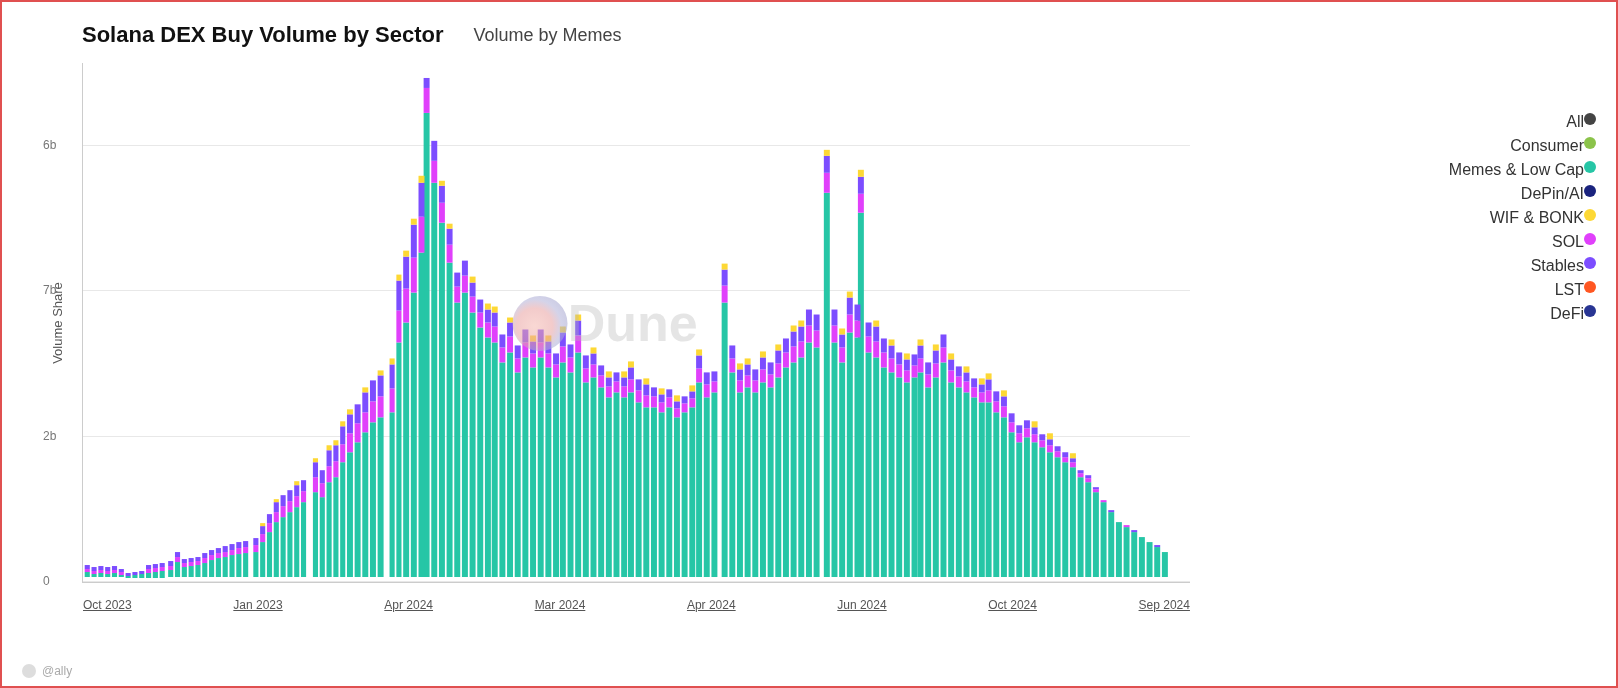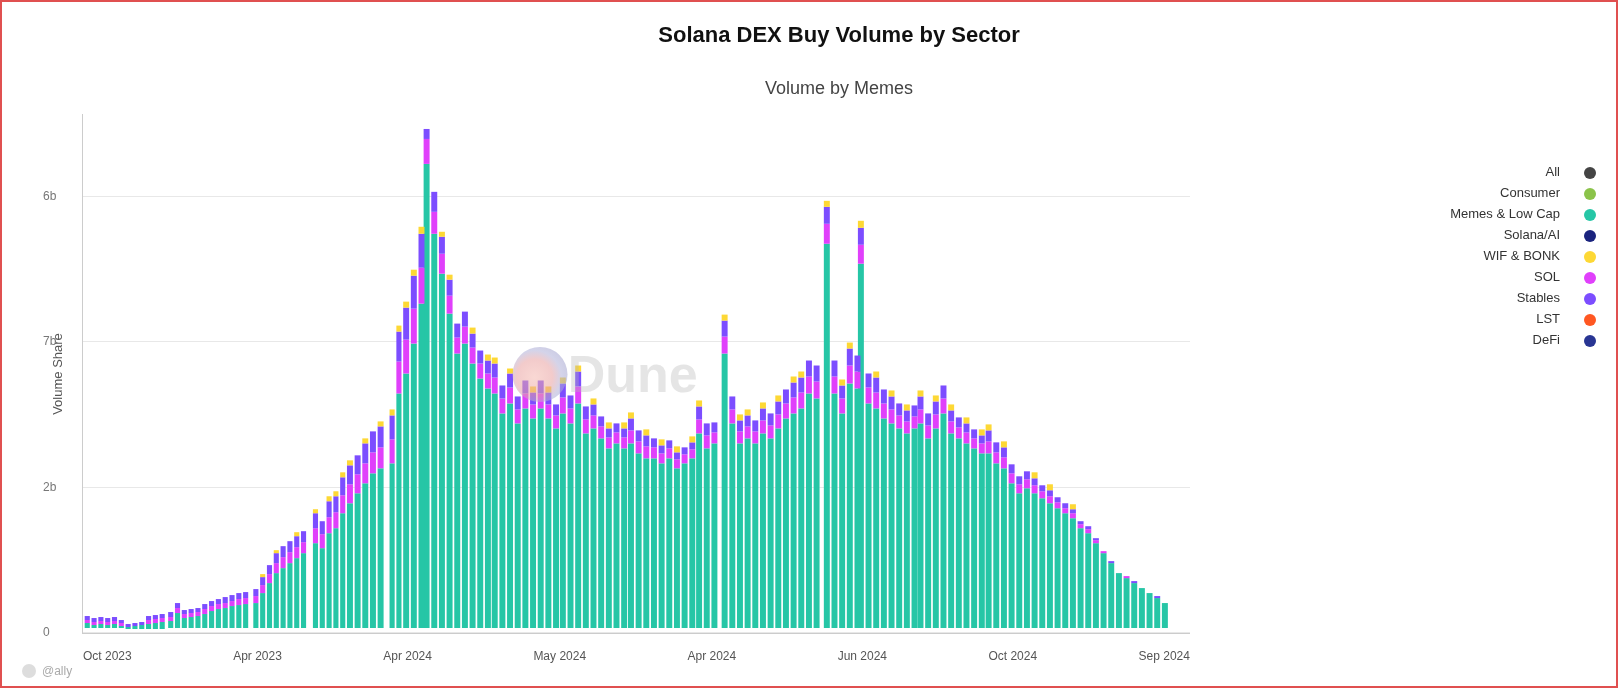--- a/index.html
+++ b/index.html
@@ -17,21 +17,20 @@
       background: #fff;
       border: 2px solid #e05050;
       position: relative;
       padding: 20px 20px 60px 80px;
     }
     .title-bar {
       display: flex;
       align-items: center;
       gap: 30px;
       margin-bottom: 15px;
-      flex-direction: column;
     }
     .main-title {
       font-size: 22px;
       font-weight: 700;
       color: #111;
     }
     .sub-title {
       font-size: 18px;
       font-weight: 400;
       color: #444;
@@ -71,36 +70,37 @@
     }
     .x-labels {
       position: absolute;
       bottom: -30px;
       left: 0;
       right: 0;
       display: flex;
       justify-content: space-between;
       font-size: 12px;
       color: #555;
+      text-decoration: underline;
     }
     .legend {
       position: absolute;
       right: 0;
       top: 50px;
       width: 185px;
       display: flex;
       flex-direction: column;
       gap: 6px;
     }
     .legend-item {
       display: flex;
-      align-items: flex-end;
+      align-items: flex-start;
       justify-content: flex-end;
-      gap: 24px;
-      font-size: 13px;
+      gap: 0;
+      font-size: 16px;
       color: #333;
     }
     .legend-dot {
       width: 12px;
       height: 12px;
       border-radius: 50%;
       flex-shrink: 0;
     }
     .watermark {
       position: absolute;
@@ -796,23 +796,23 @@
           <rect x="1249" y="480" width="7" height="35" fill="#26c6a6"></rect>
 
           <rect x="1258" y="485" width="7" height="30" fill="#26c6a6"></rect>
           <rect x="1258" y="483" width="7" height="2" fill="#7c4dff"></rect>
 
           <rect x="1267" y="490" width="7" height="25" fill="#26c6a6"></rect>
         </svg>
 
         <div class="x-labels">
           <span>Oct 2023</span>
-          <span>Apr 2023</span>
+          <span>Jan 2023</span>
           <span>Apr 2024</span>
-          <span>May 2024</span>
+          <span>Mar 2024</span>
           <span>Apr 2024</span>
           <span>Jun 2024</span>
           <span>Oct 2024</span>
           <span>Sep 2024</span>
         </div>
       </div>
 
       <div class="watermark">
         <div class="watermark-logo"></div>
         <span>Dune</span>
@@ -826,21 +826,21 @@
       </div>
       <div class="legend-item">
         <span>Consumer</span>
         <div class="legend-dot" style="background:#8bc34a;"></div>
       </div>
       <div class="legend-item">
         <span>Memes &amp; Low Cap</span>
         <div class="legend-dot" style="background:#26c6a6;"></div>
       </div>
       <div class="legend-item">
-        <span>Solana/AI</span>
+        <span>DePin/AI</span>
         <div class="legend-dot" style="background:#1a237e;"></div>
       </div>
       <div class="legend-item">
         <span>WIF &amp; BONK</span>
         <div class="legend-dot" style="background:#fdd835;"></div>
       </div>
       <div class="legend-item">
         <span>SOL</span>
         <div class="legend-dot" style="background:#e040fb;"></div>
       </div>

